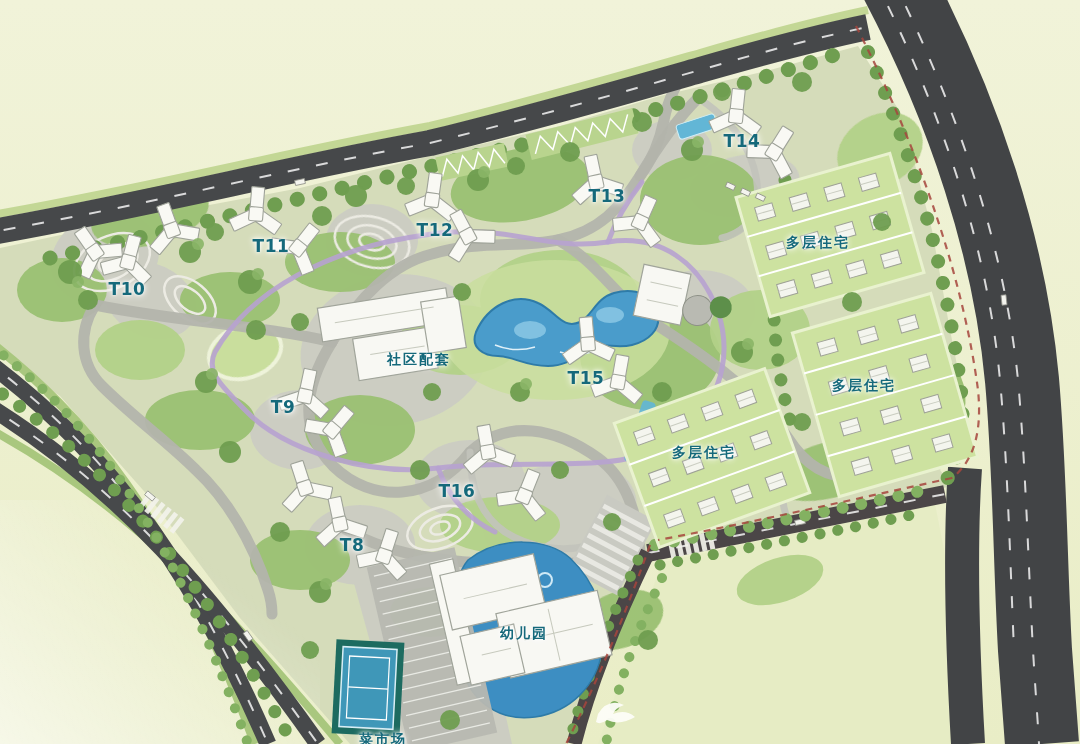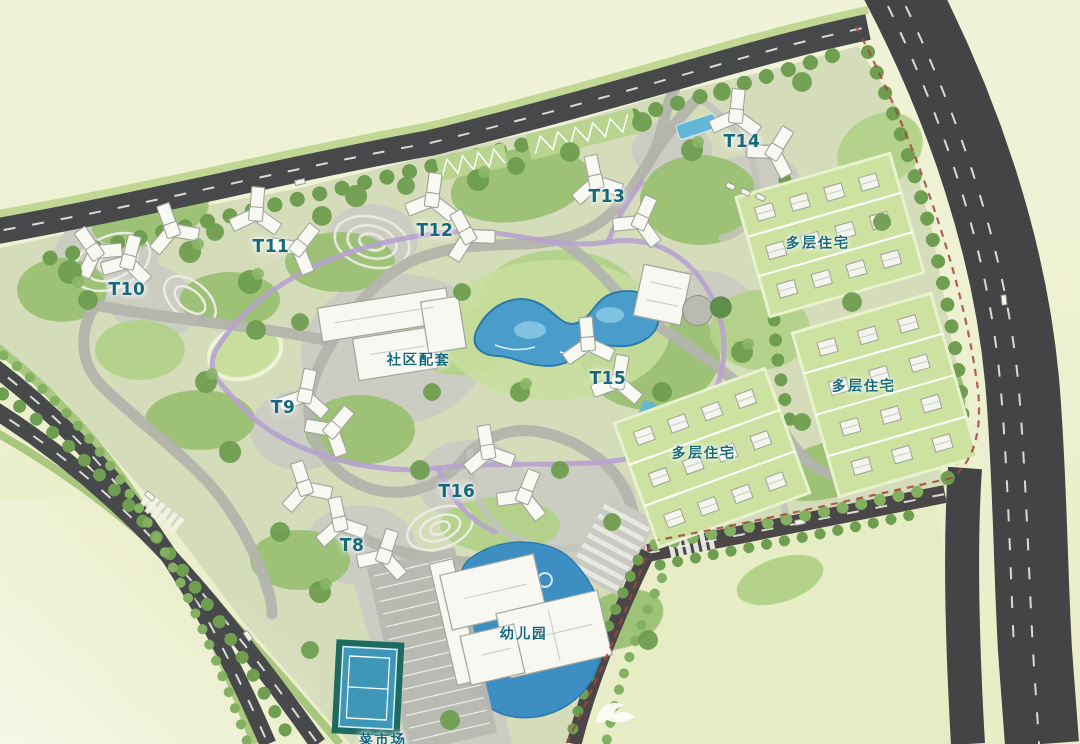--- a/index.html
+++ b/index.html
@@ -21,21 +21,21 @@
   .lbl-t{font-size:17px;letter-spacing:.5px}
   .lbl-zh{font-size:14px;letter-spacing:2px}
 
   #lbl-t8{left:352px;top:545px}
   #lbl-t9{left:283px;top:407px}
   #lbl-t10{left:127px;top:289px}
   #lbl-t11{left:271px;top:246px}
   #lbl-t12{left:435px;top:230px}
   #lbl-t13{left:607px;top:196px}
   #lbl-t14{left:742px;top:141px}
-  #lbl-t15{left:608px;top:378px}
+  #lbl-t15{left:586px;top:378px}
   #lbl-t16{left:457px;top:491px}
   #lbl-community{left:419px;top:360px}
   #lbl-kindergarten{left:524px;top:634px}
   #lbl-market{left:383px;top:740px}
   #lbl-multi-north{left:818px;top:243px}
   #lbl-multi-east{left:864px;top:386px}
   #lbl-multi-south{left:704px;top:453px}
 
   
   .groad{stroke:#b3b4ac;stroke-width:11;fill:none;stroke-linecap:round;opacity:.95}

